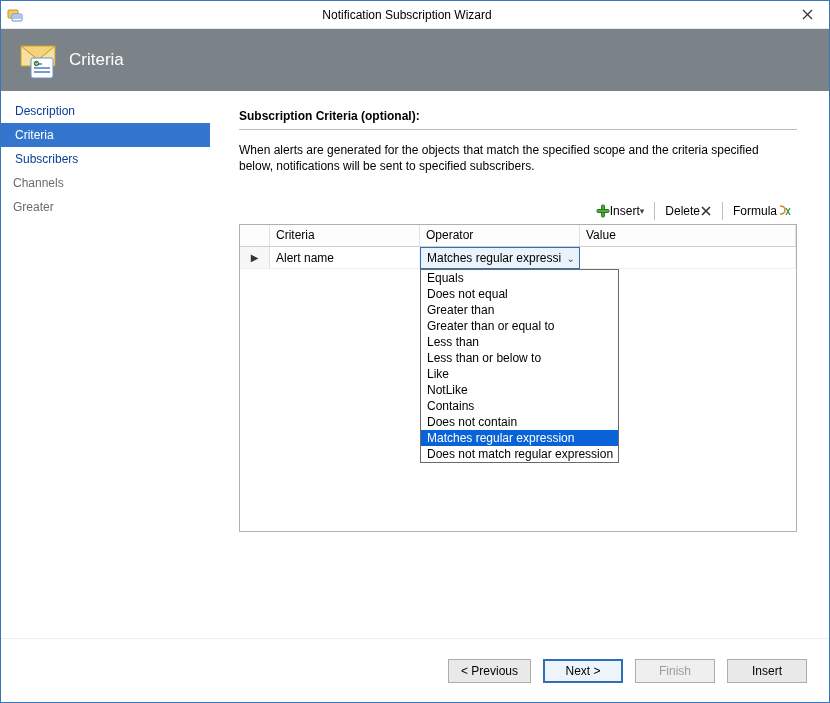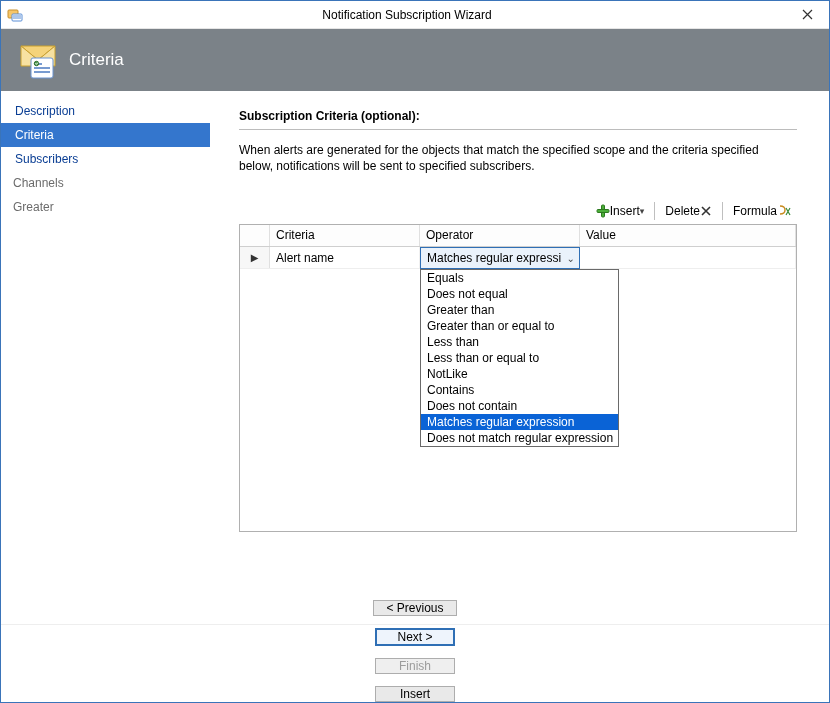--- a/index.html
+++ b/index.html
@@ -165,28 +165,27 @@
       padding: 1px 6px;
       line-height: 14px;
       cursor: pointer;
       white-space: nowrap;
     }
     .dropdown-option.selected {
       background: #0a63d6;
       color: #fff;
     }
     .footer {
-      height: 78px;
+      height: 64px;
       display: flex;
       align-items: center;
       justify-content: flex-end;
       gap: 12px;
       padding: 0 22px;
       border-top: 1px solid #eee;
-      flex-direction: column;
     }
     .btn {
       min-width: 80px;
       height: 24px;
       padding: 0 12px;
       border: 1px solid #adadad;
       background: #e9e9e9;
       font-size: 12px;
       cursor: pointer;
     }
@@ -293,21 +292,22 @@
           </div>
           <div class="gcell col-value"></div>
         </div>
 
         <div class="dropdown-list">
           <div class="dropdown-option">Equals</div>
           <div class="dropdown-option">Does not equal</div>
           <div class="dropdown-option">Greater than</div>
           <div class="dropdown-option">Greater than or equal to</div>
           <div class="dropdown-option">Less than</div>
-          <div class="dropdown-option">Less than or equal to</div>
+          <div class="dropdown-option">Less than or below to</div>
+          <div class="dropdown-option">Like</div>
           <div class="dropdown-option">NotLike</div>
           <div class="dropdown-option">Contains</div>
           <div class="dropdown-option">Does not contain</div>
           <div class="dropdown-option selected">Matches regular expression</div>
           <div class="dropdown-option">Does not match regular expression</div>
         </div>
       </div>
     </div>
   </div>
 

